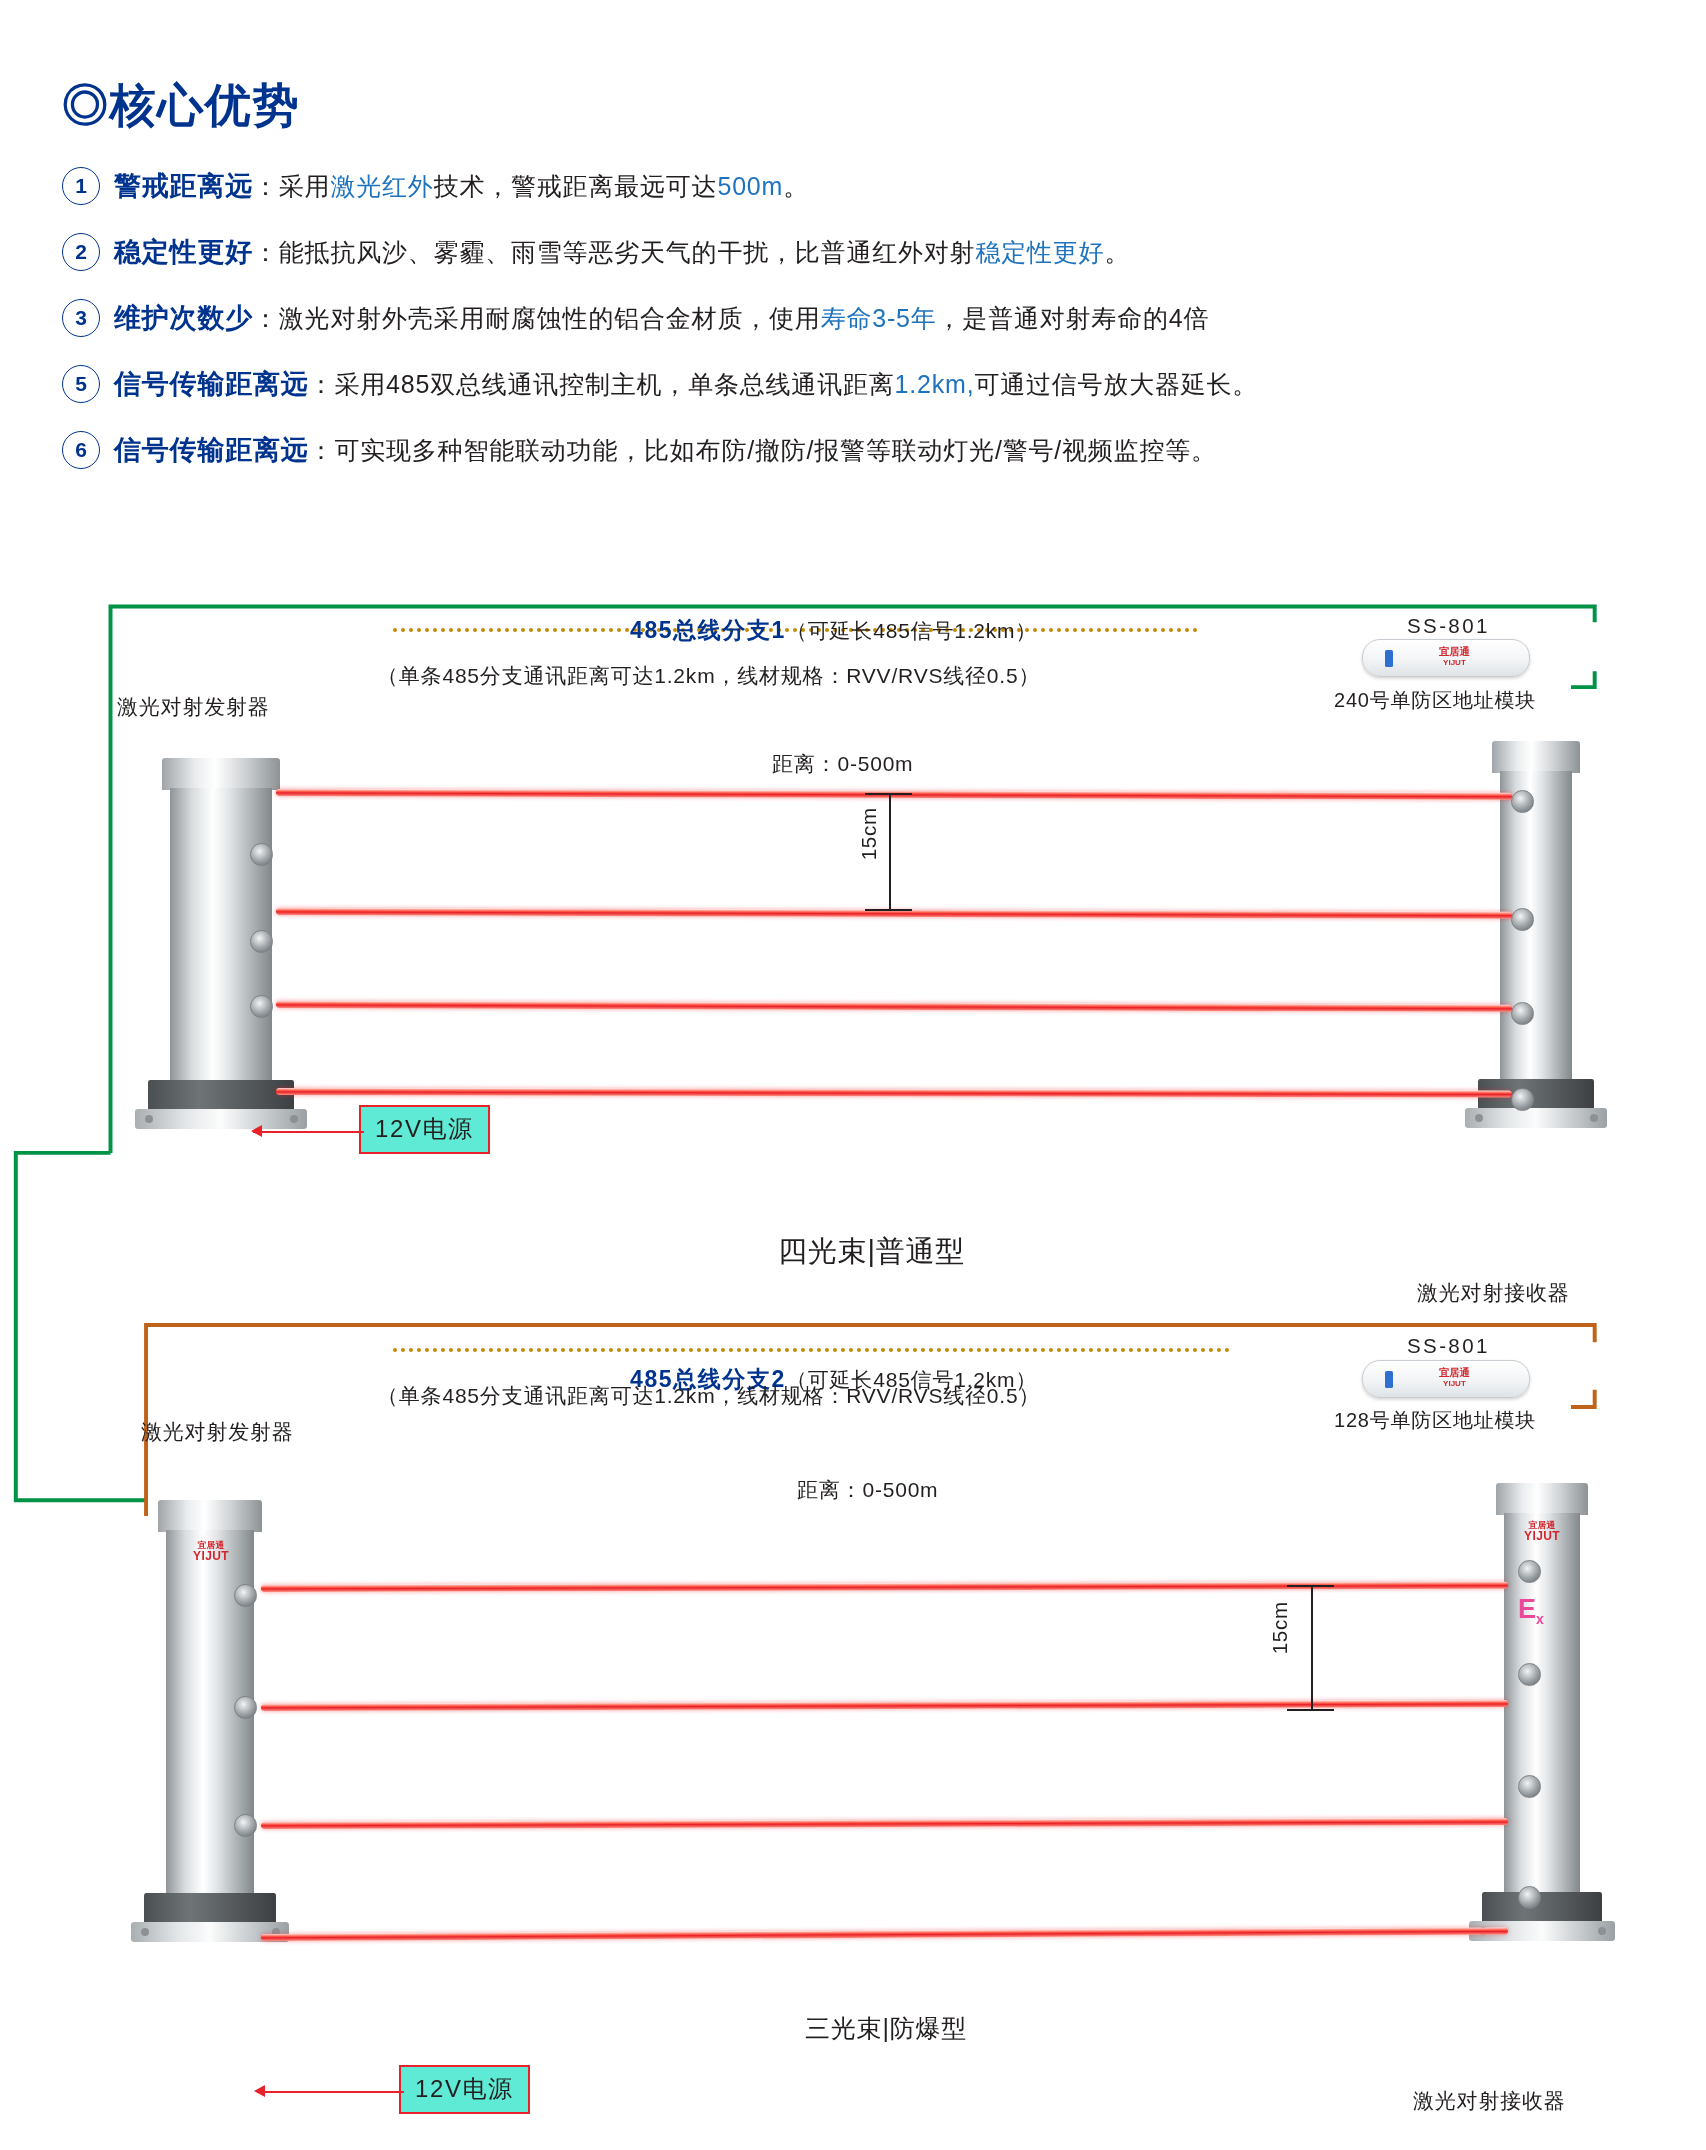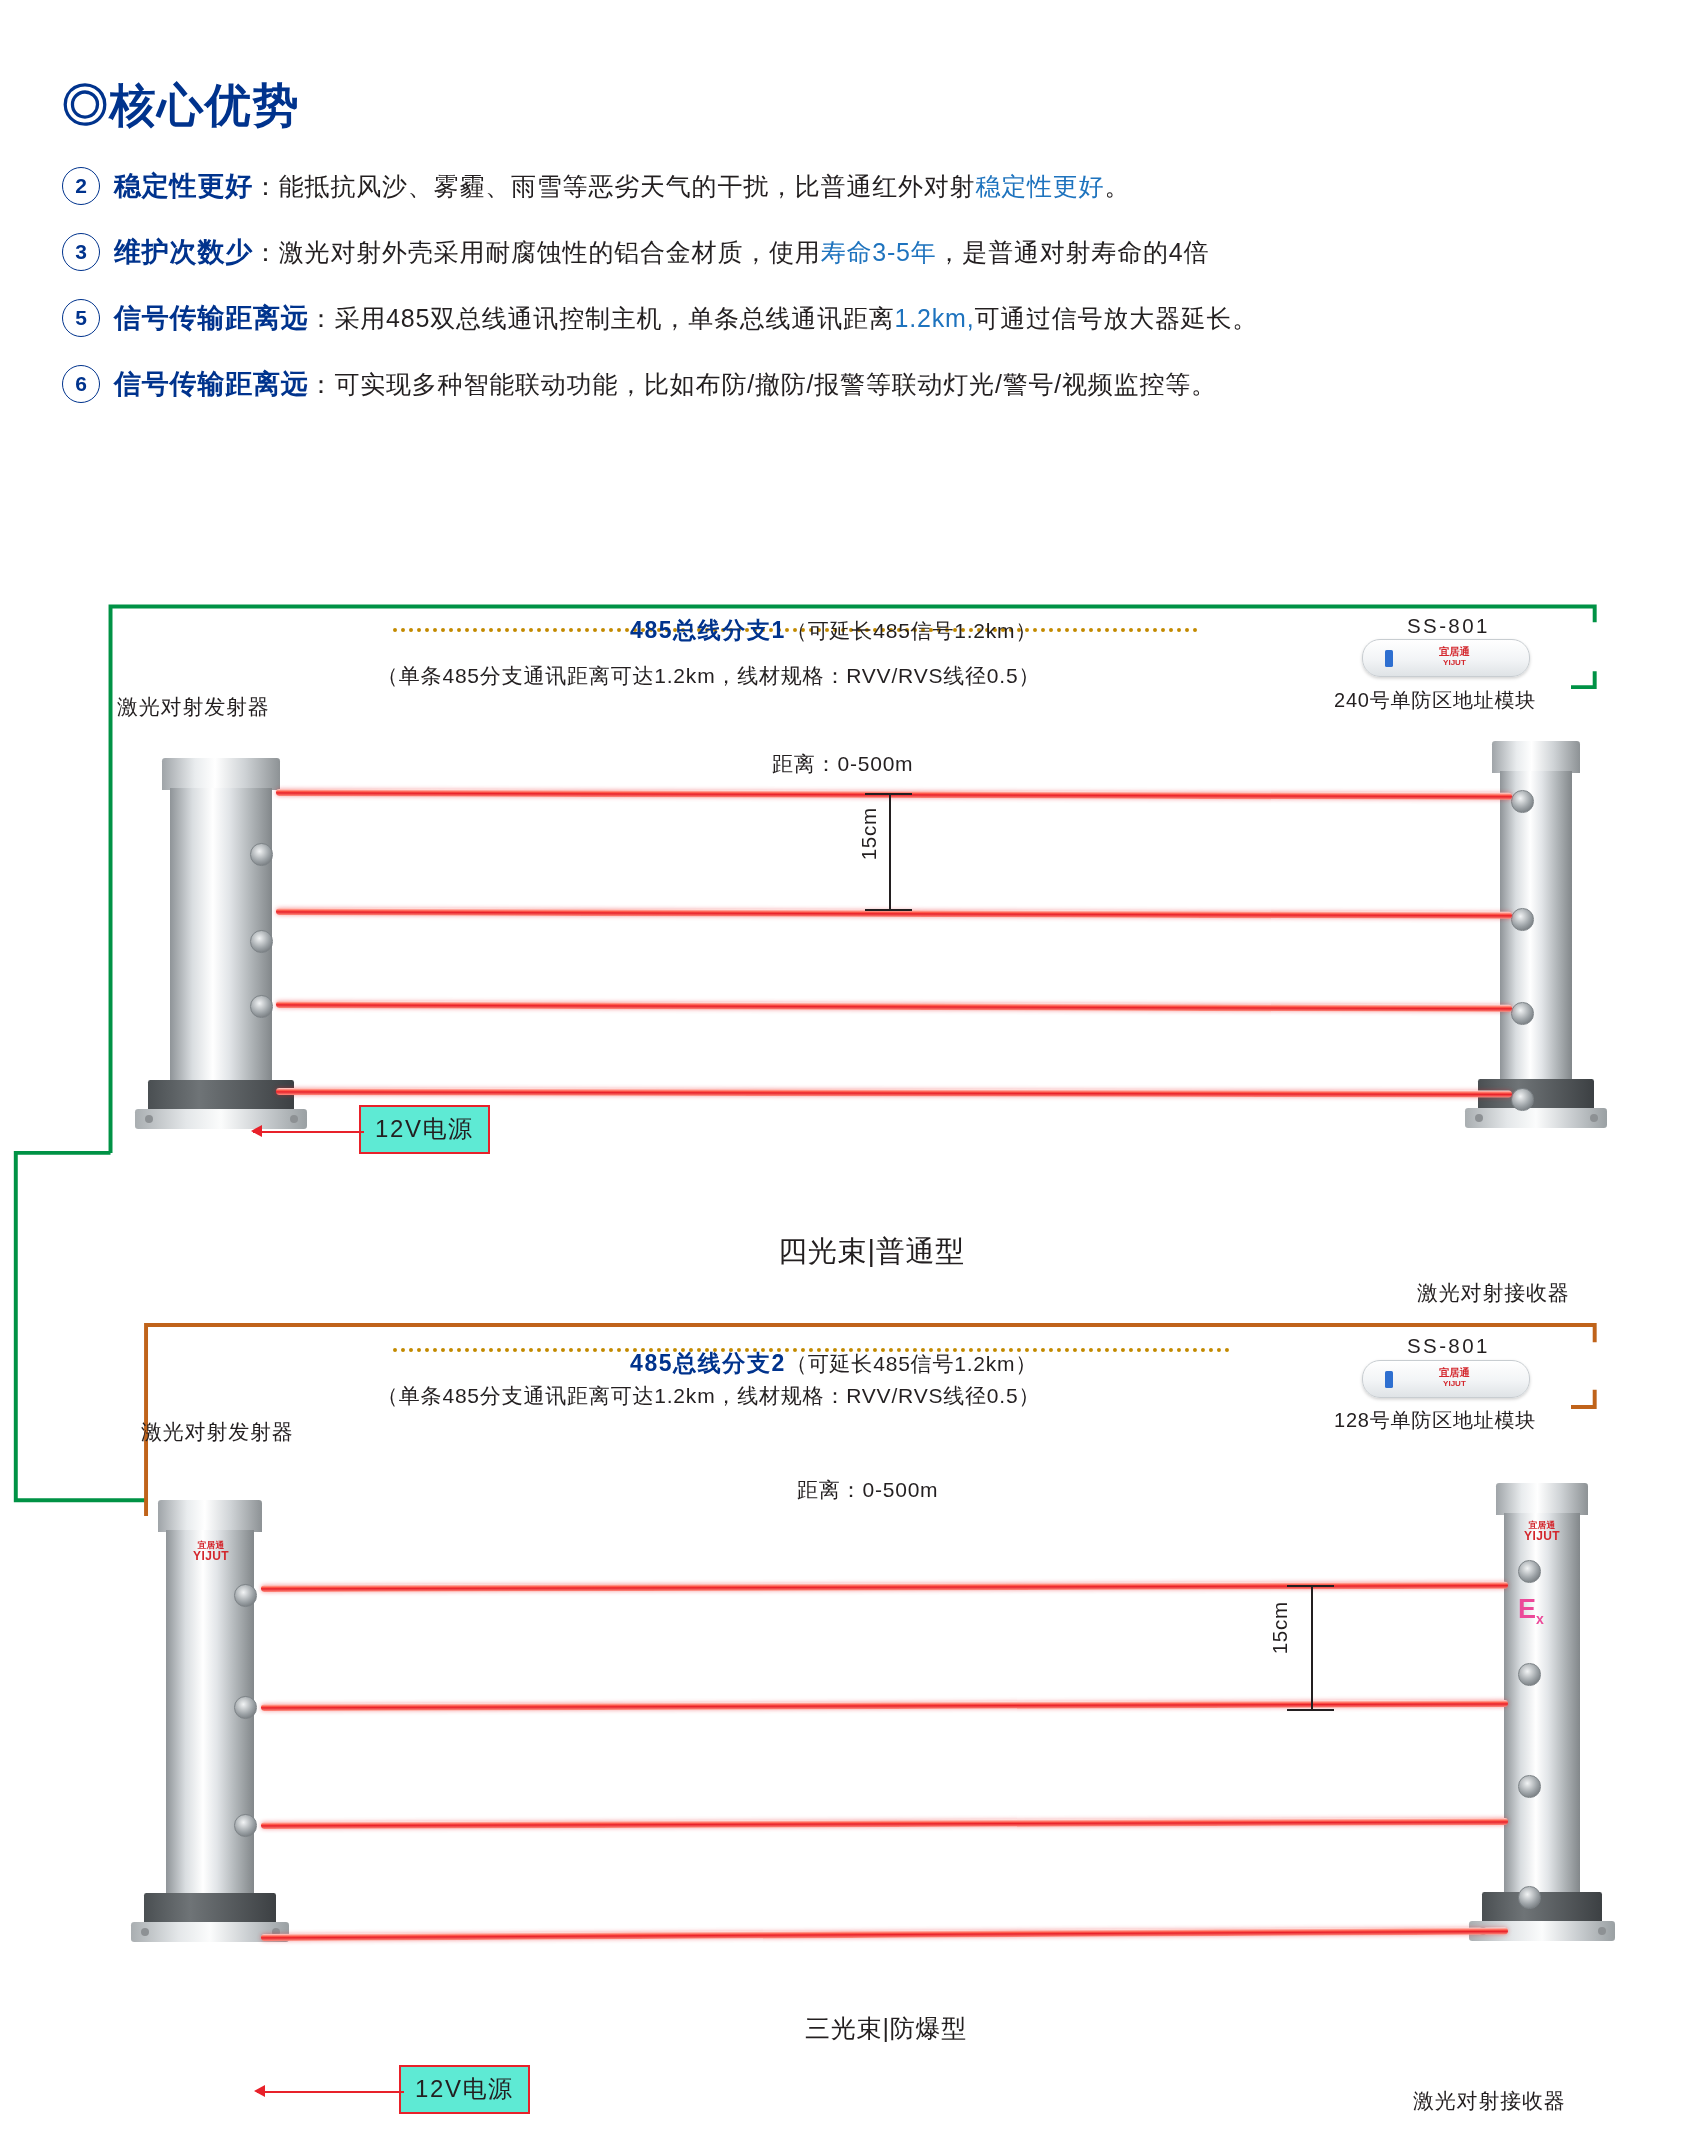--- a/index.html
+++ b/index.html
@@ -290,20 +290,23 @@
     white-space: nowrap;
   }
 </style>
 </head>
 <body>
 
 <div class="section-title">◎核心优势</div>
 
 <div class="adv-list">
 
+  <div class="adv-row">
+    <span class="adv-num">1</span><span class="adv-key">警戒距离远</span><span class="adv-text">：</span><span class="adv-text">采用</span><span class="adv-text hl">激光红外</span><span class="adv-text">技术，警戒距离最远可达</span><span class="adv-text hl">500m</span><span class="adv-text">。</span>
+  </div>
 
   <div class="adv-row">
     <span class="adv-num">2</span><span class="adv-key">稳定性更好</span><span class="adv-text">：</span><span class="adv-text">能抵抗风沙、雾霾、雨雪等恶劣天气的干扰，比普通红外对射</span><span class="adv-text hl">稳定性更好</span><span class="adv-text">。</span>
   </div>
 
   <div class="adv-row">
     <span class="adv-num">3</span><span class="adv-key">维护次数少</span><span class="adv-text">：</span><span class="adv-text">激光对射外壳采用耐腐蚀性的铝合金材质，使用</span><span class="adv-text hl">寿命3-5年</span><span class="adv-text">，是普通对射寿命的4倍</span>
   </div>
 
 
@@ -385,21 +388,21 @@
   </div>
   <div class="vtxt" style="left:857px; top:207px; transform: rotate(180deg);">15cm</div>
 
   <div class="txt" style="left:778px; top:632px; font-size:29px;">四光束|普通型</div>
 
   <div class="power-box" style="left:359px; top:505px;">12V电源</div>
   <div class="power-line" style="left:253px; top:531px; width:111px;"></div>
   <div class="power-arrow" style="left:251px; top:525px;"></div>
 
   <div class="dotline" style="left:393px; top:748px; width:837px;"></div>
-  <div class="txt bus-label" style="left:630px; top:748px;">
+  <div class="txt bus-label" style="left:630px; top:764px;">
     <span>485总线分支2</span><span class="plain">（可延长485信号1.2km）</span>
   </div>
 
   <div class="txt" style="left:377px; top:782px;">（单条485分支通讯距离可达1.2km，线材规格：RVV/RVS线径0.5）</div>
 
   <div class="txt" style="left:141px; top:818px;">激光对射发射器</div>
   <div class="txt" style="left:1413px; top:1487px;">激光对射接收器</div>
 
   <div class="label-ss" style="left:1407px; top:734px;">SS-801</div>
   <div class="module" style="left:1362px; top:760px;">

